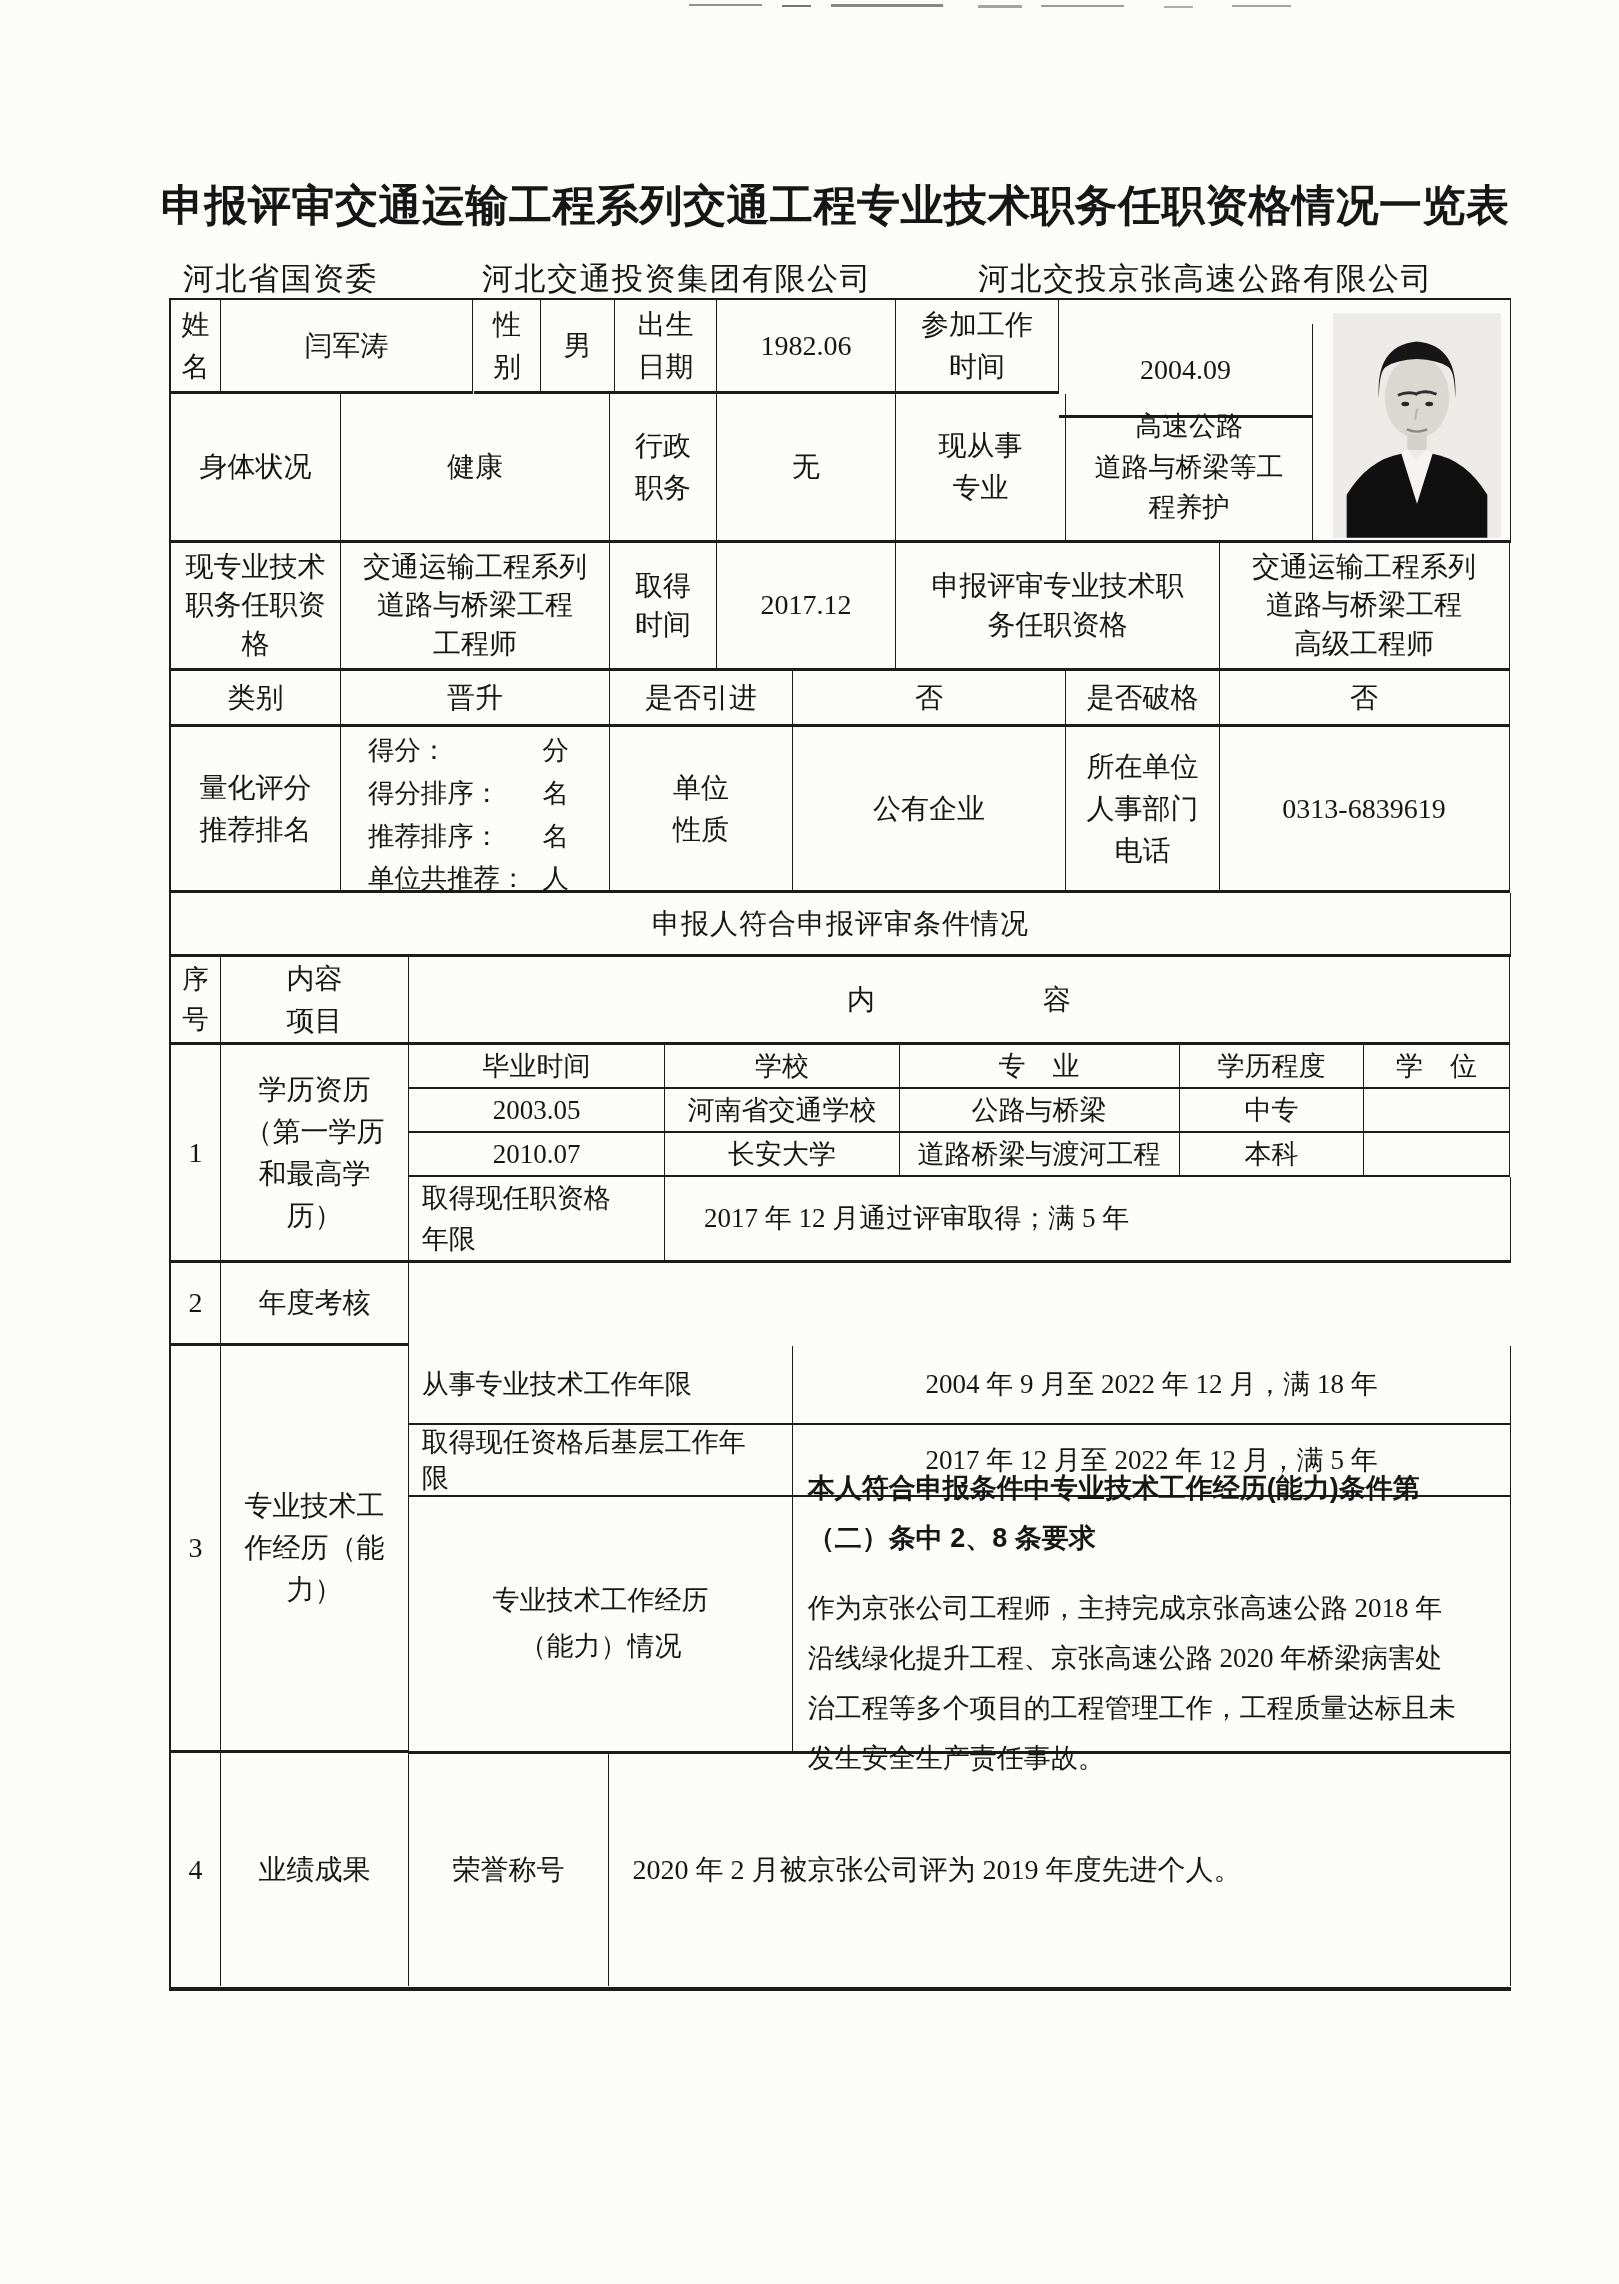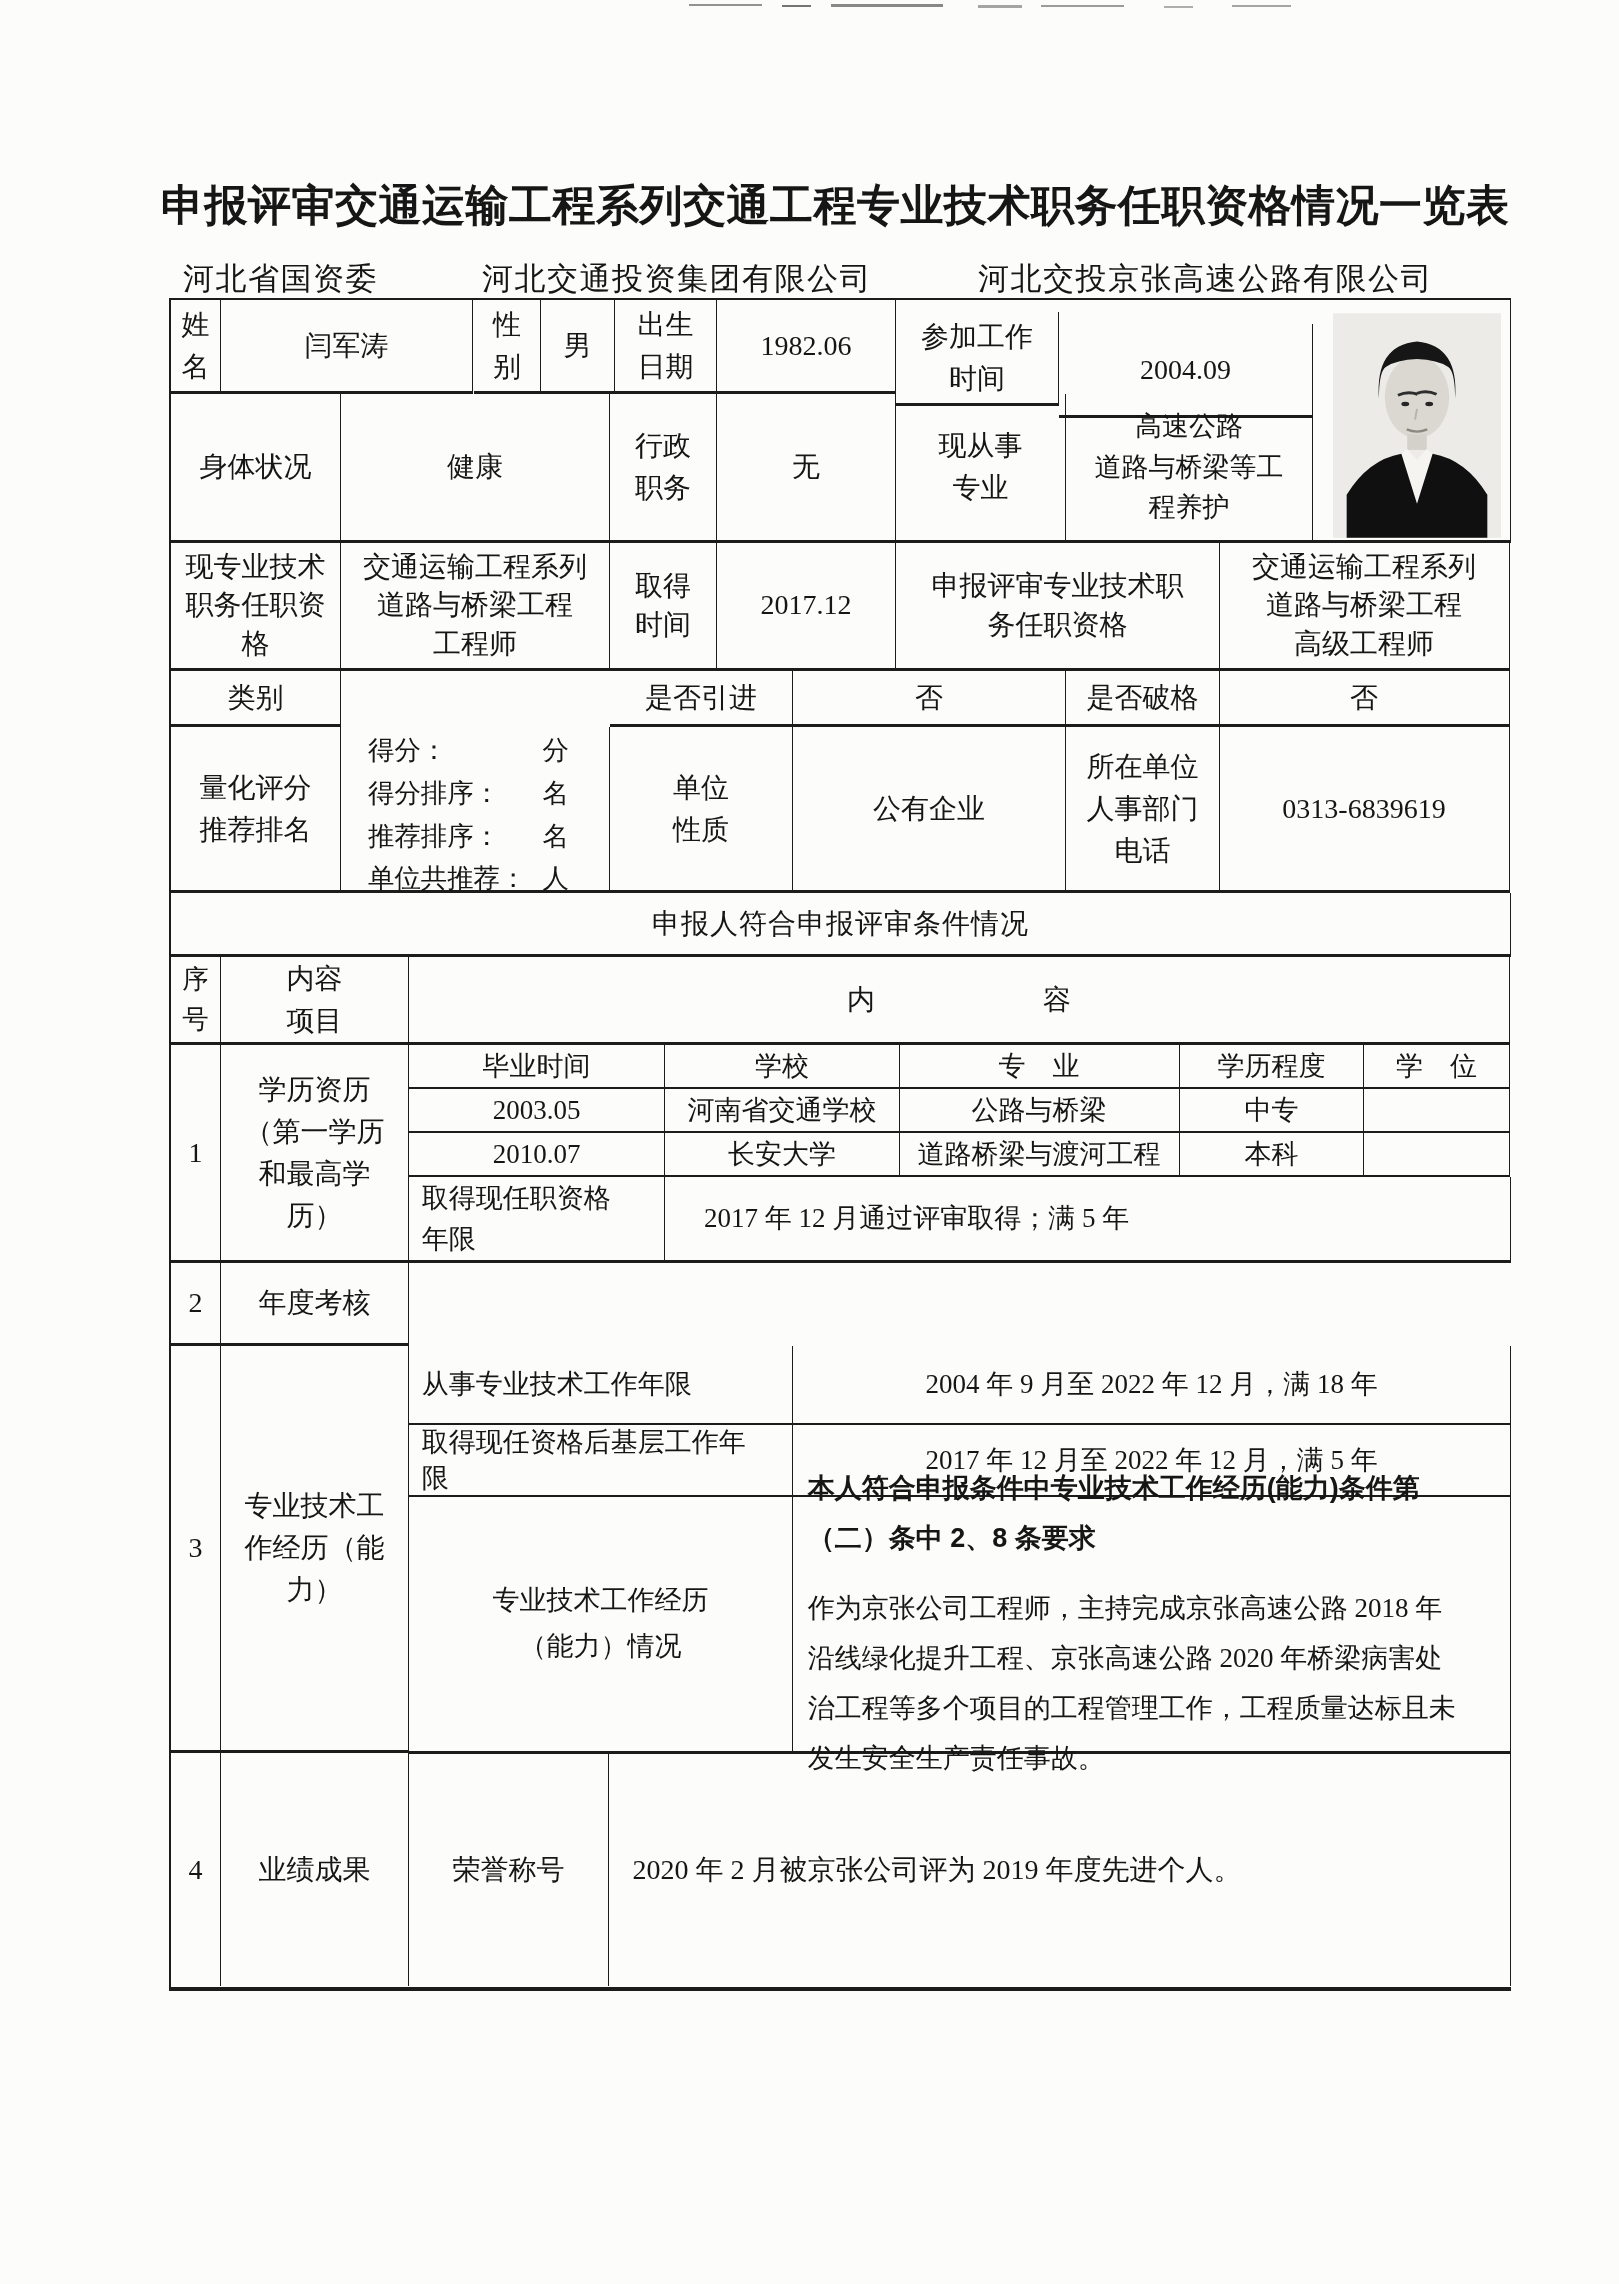--- a/index.html
+++ b/index.html
@@ -56,21 +56,21 @@
 
     <div class="c hb" style="left:0;top:0;width:50px;height:94px;">姓
 名</div>
     <div class="c hb" style="left:50px;top:0;width:252px;height:94px;">闫军涛</div>
     <div class="c hb" style="left:303px;top:0;width:67px;height:94px;">性
 别</div>
     <div class="c hb" style="left:370px;top:0;width:74px;height:94px;">男</div>
     <div class="c hb" style="left:444px;top:0;width:102px;height:94px;">出生
 日期</div>
     <div class="c hb" style="left:546px;top:0;width:179px;height:94px;">1982.06</div>
-    <div class="c hb" style="left:725px;top:12px;width:163px;height:94px;">参加工作
+    <div class="c hb" style="left:725px;top:0;width:163px;height:94px;">参加工作
 时间</div>
     <div class="c hb" style="left:888px;top:0;width:254px;height:94px;margin-top:24px;">2004.09</div>
 
     <div class="c hb photo-cell" style="left:1142px;top:0;width:198px;height:243px;">
       <svg class="photo-svg" viewBox="0 0 344 460">
         <rect x="0" y="0" width="344" height="460" fill="#edebe8"></rect>
         <ellipse cx="172" cy="172" rx="66" ry="84" fill="#dbd8d2"></ellipse>
         <path d="M94,175 Q86,66 172,58 Q258,66 250,175 Q250,120 236,110 Q214,96 172,94 Q130,96 108,110 Q94,120 94,175 Z" fill="#161616"></path>
         <path d="M133,168 q20,-9 40,-2" stroke="#2d2d2d" stroke-width="6" fill="none"></path>
         <path d="M212,166 q-20,-9 -40,-2" stroke="#2d2d2d" stroke-width="6" fill="none"></path>
@@ -104,20 +104,21 @@
     <div class="c hb tight" style="left:439px;top:243px;width:107px;height:128px;">取得
 时间</div>
     <div class="c hb tight" style="left:546px;top:243px;width:179px;height:128px;">2017.12</div>
     <div class="c hb tight" style="left:725px;top:243px;width:324px;height:128px;">申报评审专业技术职
 务任职资格</div>
     <div class="c hb tight" style="left:1048px;top:243px;width:291px;height:128px;">交通运输工程系列
 道路与桥梁工程
 高级工程师</div>
 
     <div class="c hb" style="left:0;top:371px;width:170px;height:56px;">类别</div>
+    <div class="c hb" style="left:170px;top:371px;width:269px;height:56px;">晋升</div>
     <div class="c hb" style="left:439px;top:371px;width:183px;height:56px;">是否引进</div>
     <div class="c hb" style="left:622px;top:371px;width:273px;height:56px;">否</div>
     <div class="c hb" style="left:895px;top:371px;width:154px;height:56px;">是否破格</div>
     <div class="c hb" style="left:1048px;top:371px;width:291px;height:56px;">否</div>
 
     <div class="c hb" style="left:0;top:427px;width:170px;height:166px;">量化评分
 推荐排名</div>
     <div class="c hb score-block" style="left:170px;top:427px;width:269px;height:166px;">
       <div class="score-line"><span>得分：</span><span>分</span></div>
       <div class="score-line"><span>得分排序：</span><span>名</span></div>

